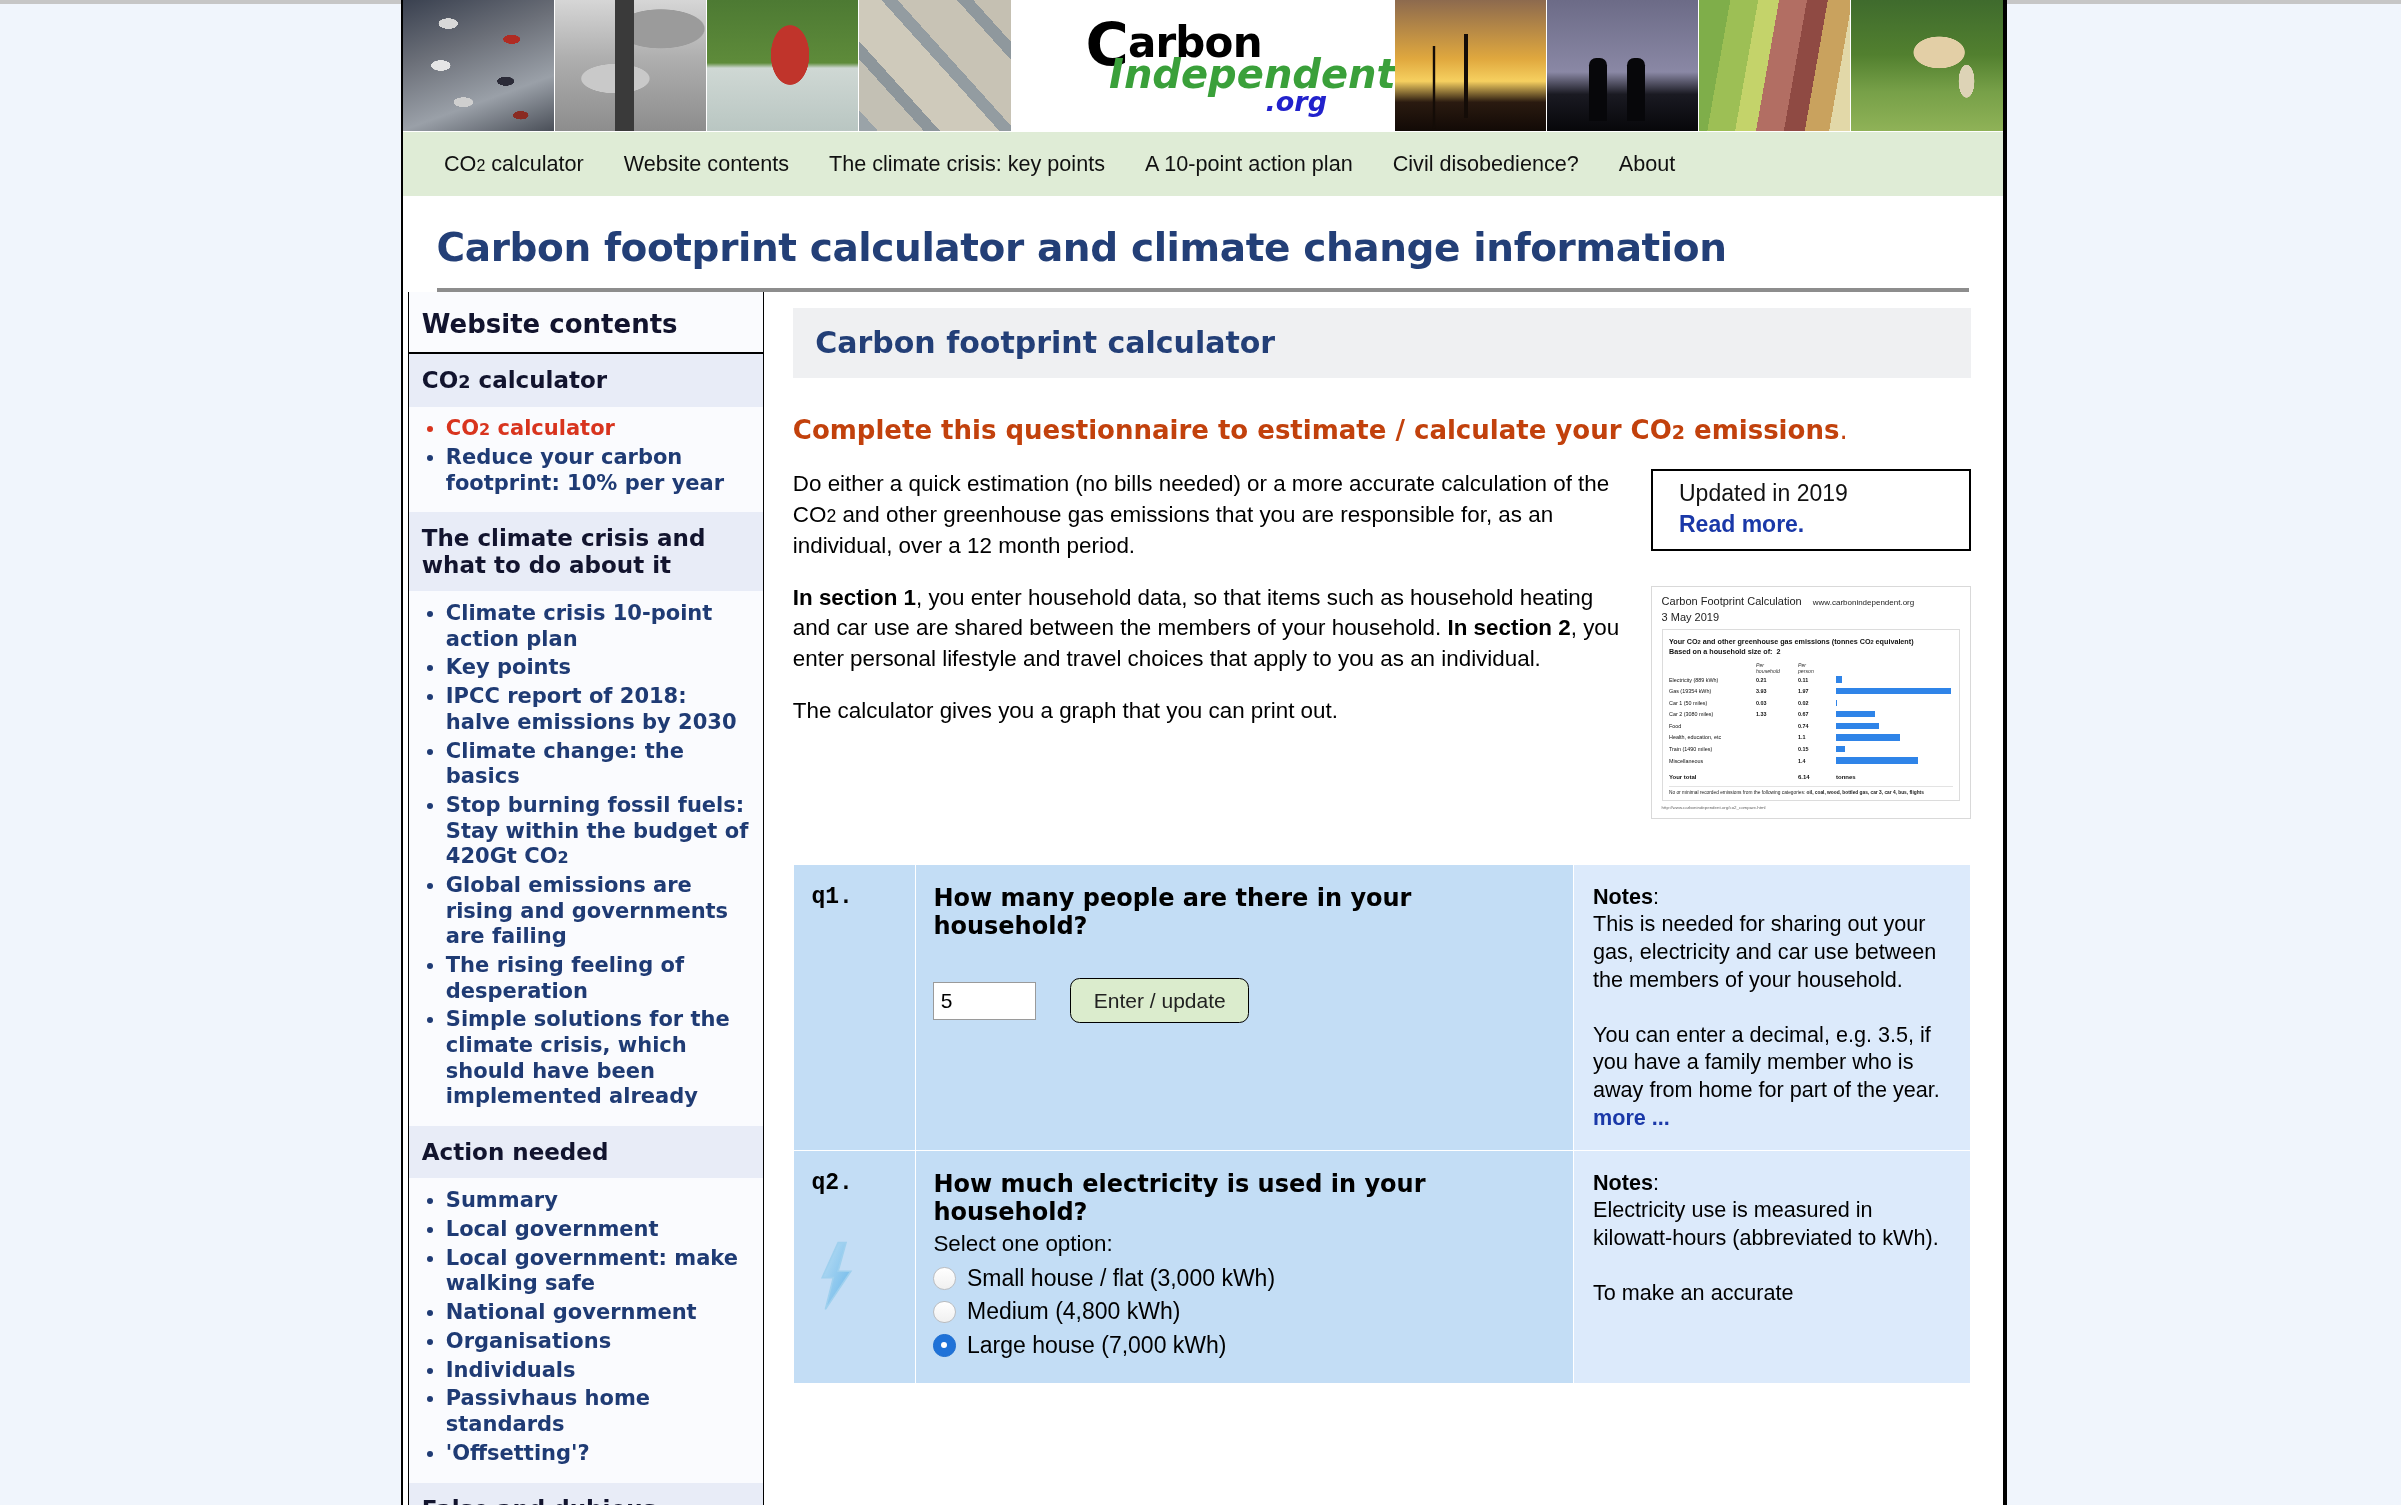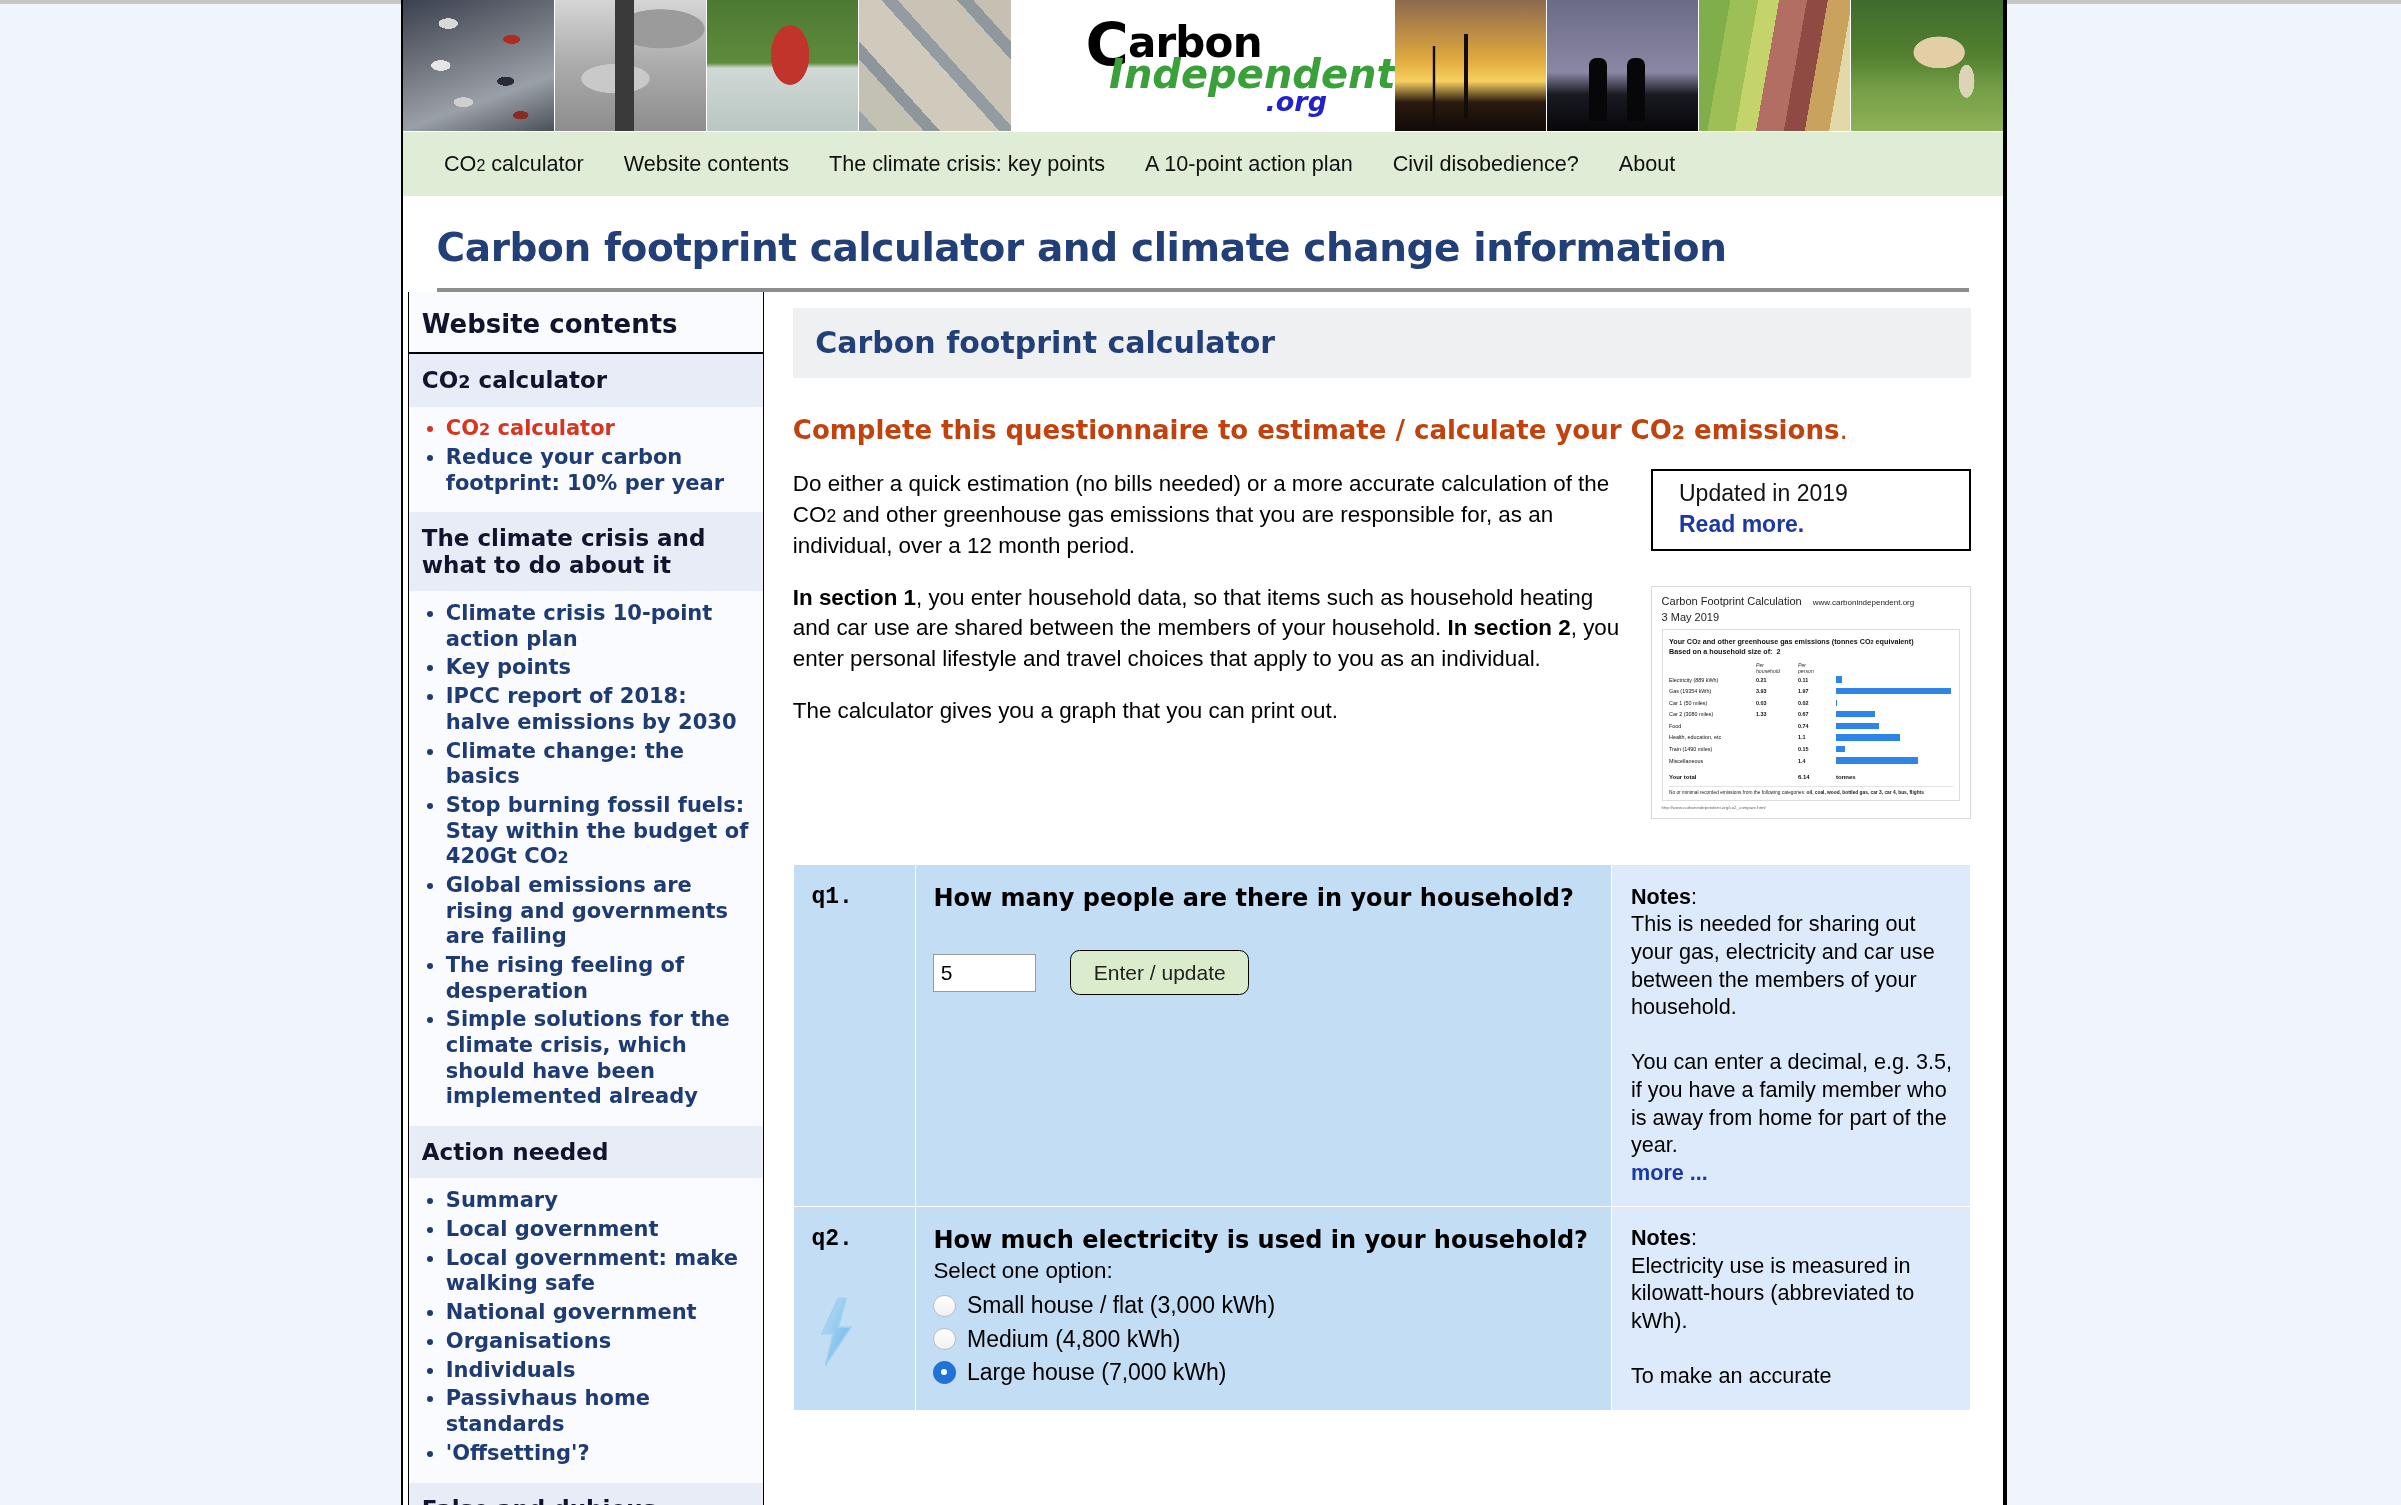--- a/index.html
+++ b/index.html
@@ -136,21 +136,21 @@
   .ttot .c-pp { width:38px; }
   .tfoot { font-size:4.8px; color:#222; margin-top:6.4px; border-top:0.8px solid #e3e3e3; padding-top:3.2px;}
   .tfoot b { font-weight:bold; }
   .turl { font-size:4.4px; color:#666; margin-top:4px; }
 
   
   .qtable { width:100%; border-collapse:collapse; margin-top:45px; table-layout:fixed; }
   .qtable td { vertical-align:top; background:#c3ddf5; border:1.6px solid #fff; padding:0; }
   .col-q { width:122px; }
   .col-main { width:auto; }
-  .col-notes { width:359px; background:#dceafb !important; }
+  .col-notes { width:397px; background:#dceafb !important; }
   .sec-head { padding:16px 0 17.6px 17.6px; font-family:"DejaVu Sans", sans-serif; }
   .sec-head .big { font-size:29px; font-weight:bold; color:#000; }
   .sec-head .small { font-size:21.6px; font-weight:bold; color:#000; }
   .qnum { padding:19px 0 0 17.6px; font-size:23px; font-weight:bold; color:#000;
       font-family:Liberation Mono, monospace; position:relative; }
   .bolt { margin:45px 0 0 17.6px; width:51px; height:70px; }
   .qbody { padding:19px 17.6px 24px 17.6px; }
   .qtext { font-size:24px; font-weight:bold; color:#000; font-family:"DejaVu Sans", sans-serif;}
   .qsub { font-size:22.4px; color:#000; margin-top:4.8px; }
   .qinputrow { display:flex; align-items:center; gap:34px; margin-top:38px; }

